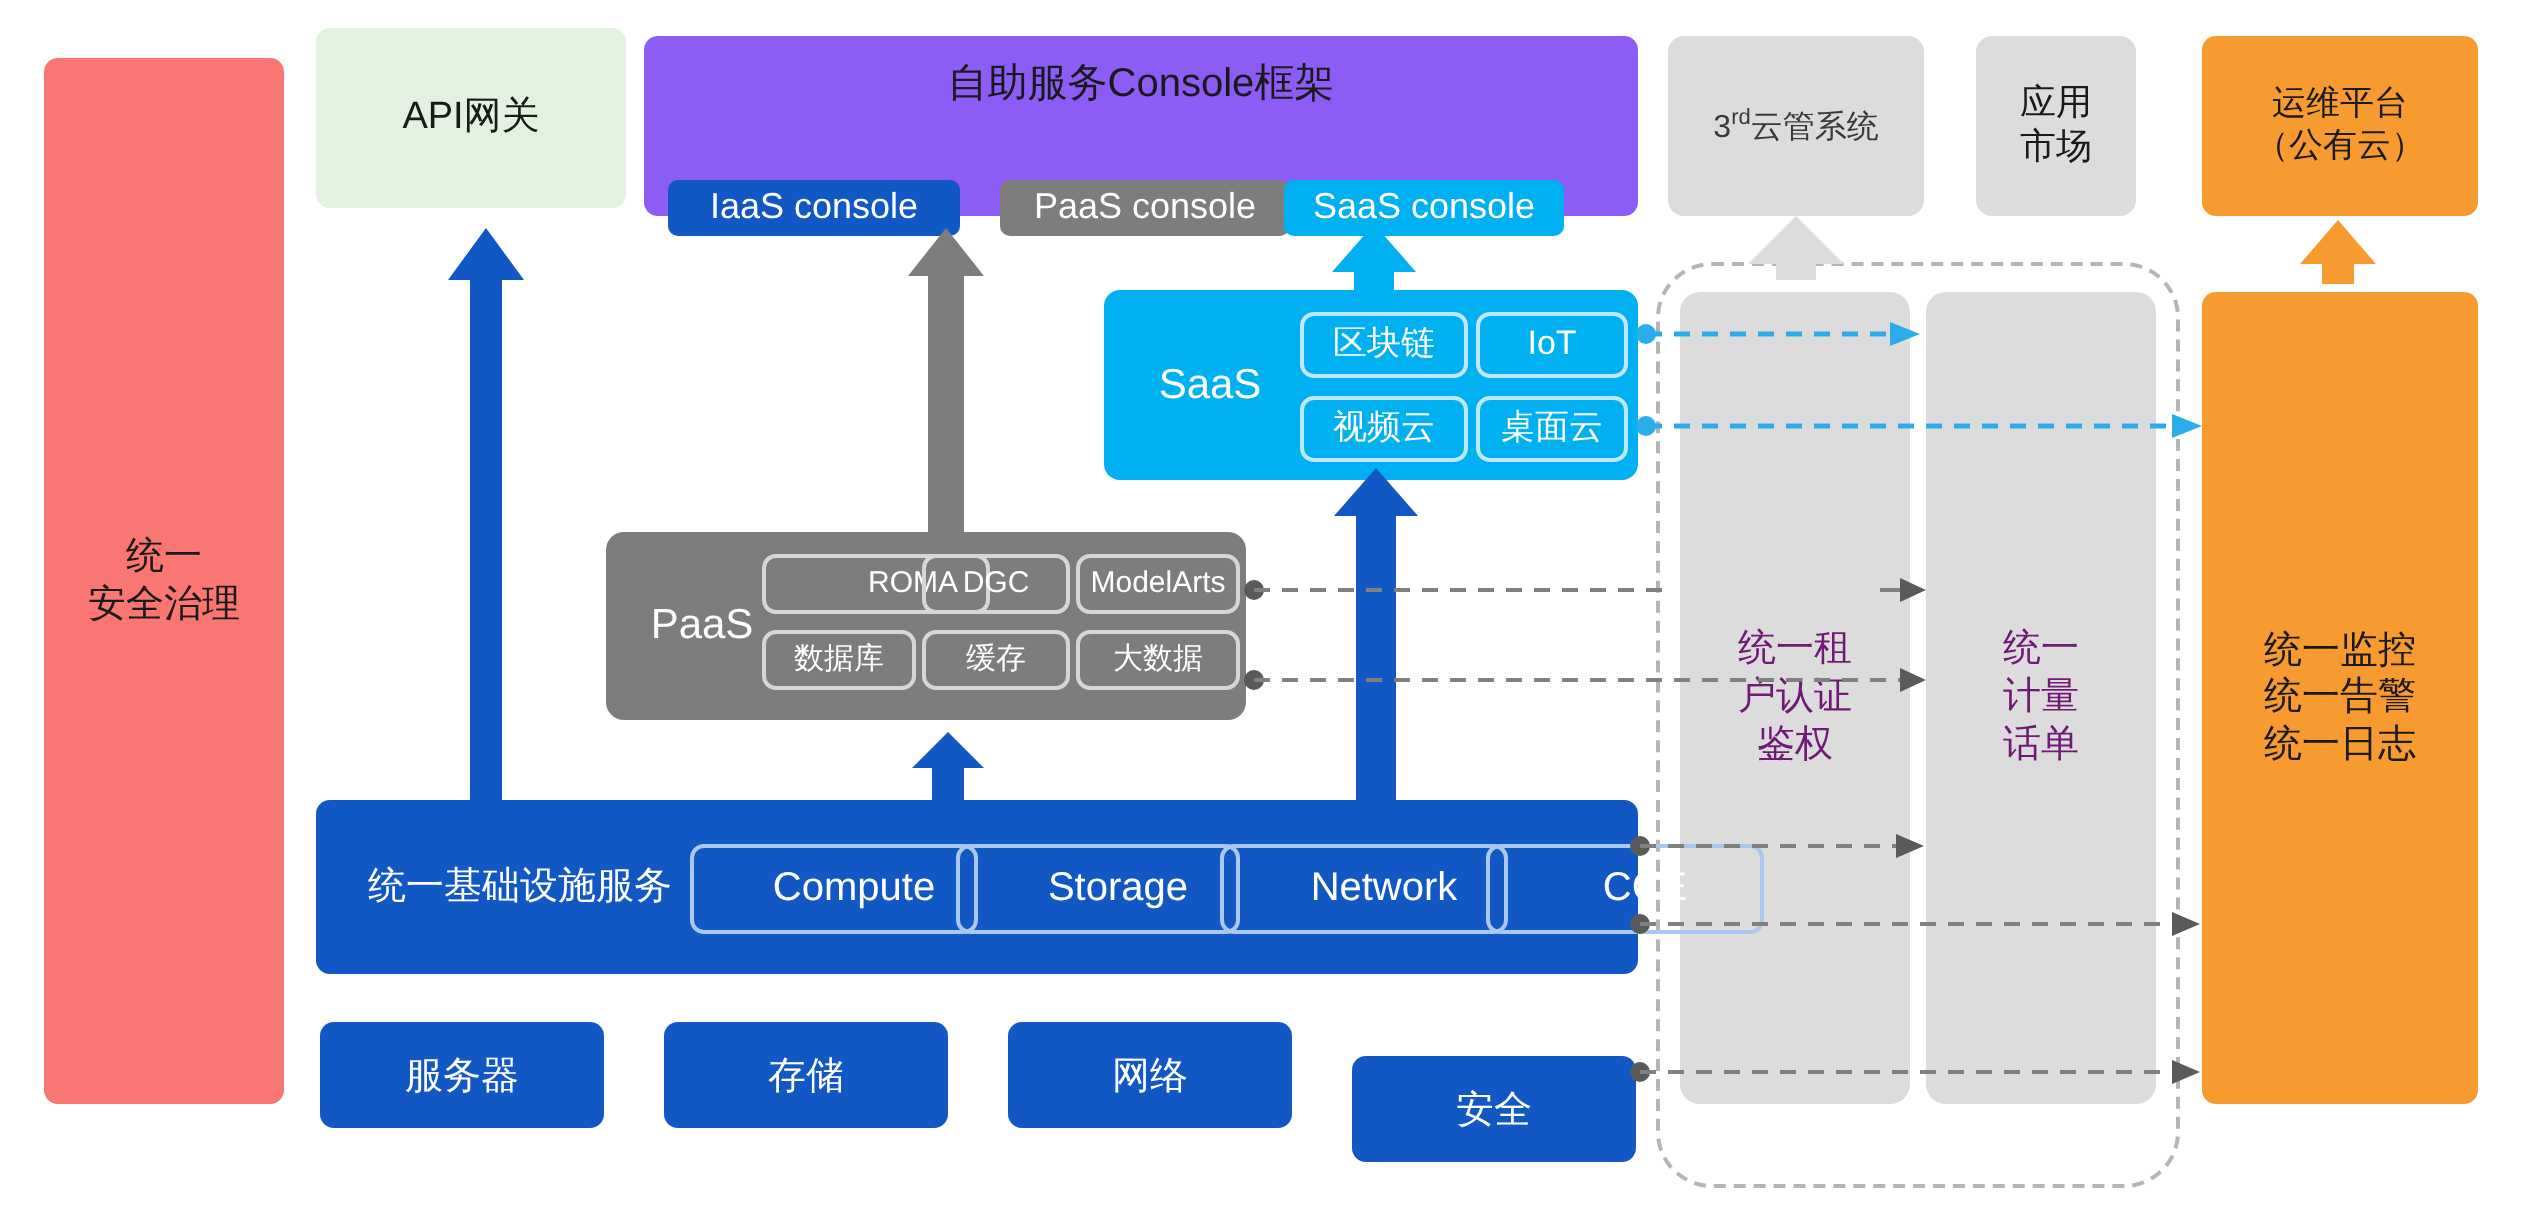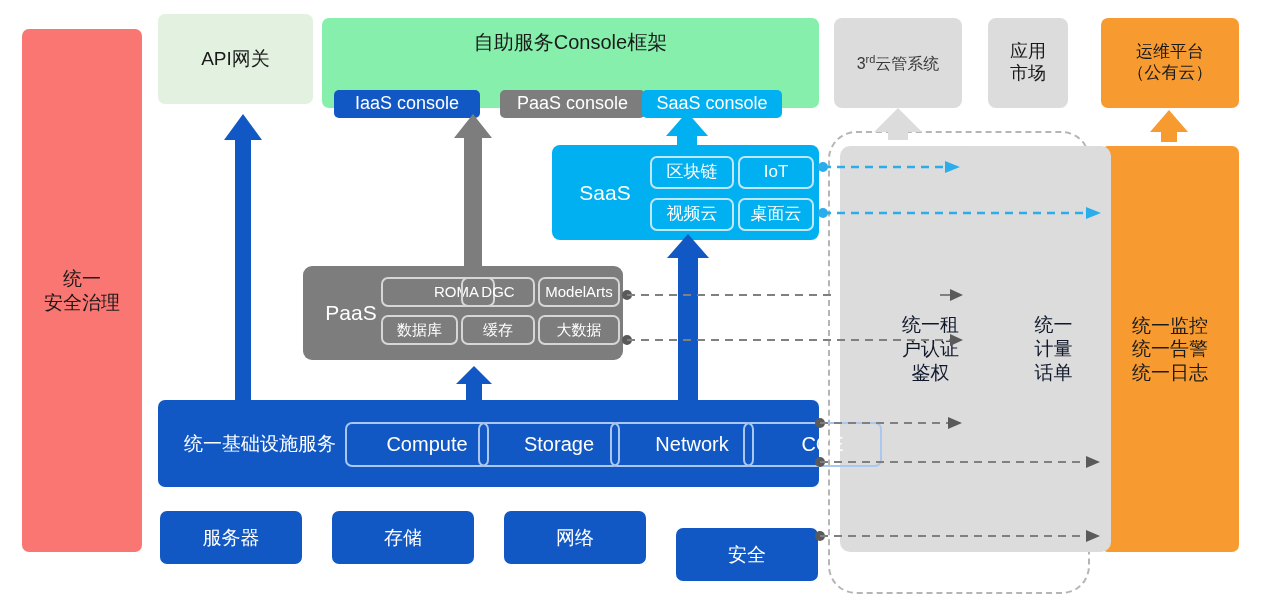--- a/index.html
+++ b/index.html
@@ -5,21 +5,21 @@
   html,body{margin:0;padding:0;background:#ffffff;}
   body{font-family:"Liberation Sans","DejaVu Sans",sans-serif;}
   #canvas{position:relative;width:1265px;height:605px;background:#fff;overflow:hidden;}
   .box{position:absolute;box-sizing:border-box;display:flex;align-items:center;justify-content:center;text-align:center;line-height:1.22;}
 
   
   #sec-gov{left:22px;top:29px;width:120px;height:523px;background:#fa7672;border-radius:7px;color:#1a1a1a;font-size:19px;}
   
   #api-gw{left:158px;top:14px;width:155px;height:90px;background:#e3f2e0;border-radius:7px;color:#1a1a1a;font-size:19px;}
   
-  #console-frame{left:322px;top:18px;width:497px;height:90px;background:#86efac;border-radius:7px;display:block;}
+  #console-frame{left:322px;top:18px;width:497px;height:90px;background:#8b5cf6;border-radius:7px;display:block;}
   #console-title{position:absolute;left:0;top:0;width:497px;height:48px;display:flex;align-items:center;justify-content:center;color:#1a1a1a;font-size:20px;}
   .console-pill{position:absolute;top:72px;height:28px;border-radius:5px;color:#fff;font-size:18px;}
   #cp0{left:12px;width:146px;background:#1258c4;top:72px;}
   #cp1{left:178px;width:145px;background:#7d7d7d;top:72px;}
   #cp2{left:320px;width:140px;background:#00b0f0;top:72px;}
   .console-pill{display:flex;align-items:center;justify-content:center;}
 
   
   #third-party{left:834px;top:18px;width:128px;height:90px;background:#dcdcdc;border-radius:8px;color:#3a3a3a;font-size:16px;}
   #app-market{left:988px;top:18px;width:80px;height:90px;background:#dcdcdc;border-radius:8px;color:#1a1a1a;font-size:18px;}
@@ -59,21 +59,21 @@
   
   .infra{position:absolute;top:511px;height:53px;background:#1258c4;border-radius:7px;color:#fff;font-size:19px;display:flex;align-items:center;justify-content:center;}
   #if0{left:160px;width:142px;}
   #if1{left:332px;width:142px;}
   #if2{left:504px;width:142px;}
   #if3{left:676px;width:142px;margin-top:17px;}
 
   
   #dashed-zone{position:absolute;left:828px;top:131px;width:262px;height:463px;border:2px dashed #b5b5b5;border-radius:28px;box-sizing:border-box;}
   
-  .gcol{position:absolute;background:#dcdcdc;border-radius:10px;color:#0f172a;font-size:19px;display:flex;align-items:center;justify-content:center;text-align:center;line-height:1.25;padding-left:33px;}
+  .gcol{position:absolute;background:#dcdcdc;border-radius:10px;color:#701a75;font-size:19px;display:flex;align-items:center;justify-content:center;text-align:center;line-height:1.25;}
   #gcol0{left:840px;top:146px;width:115px;height:406px;}
   #gcol1{left:963px;top:146px;width:115px;height:406px;}
 </style>
 </head>
 <body>
 
 <div id="canvas">
 
   <div class="box" id="sec-gov">
     <div>

